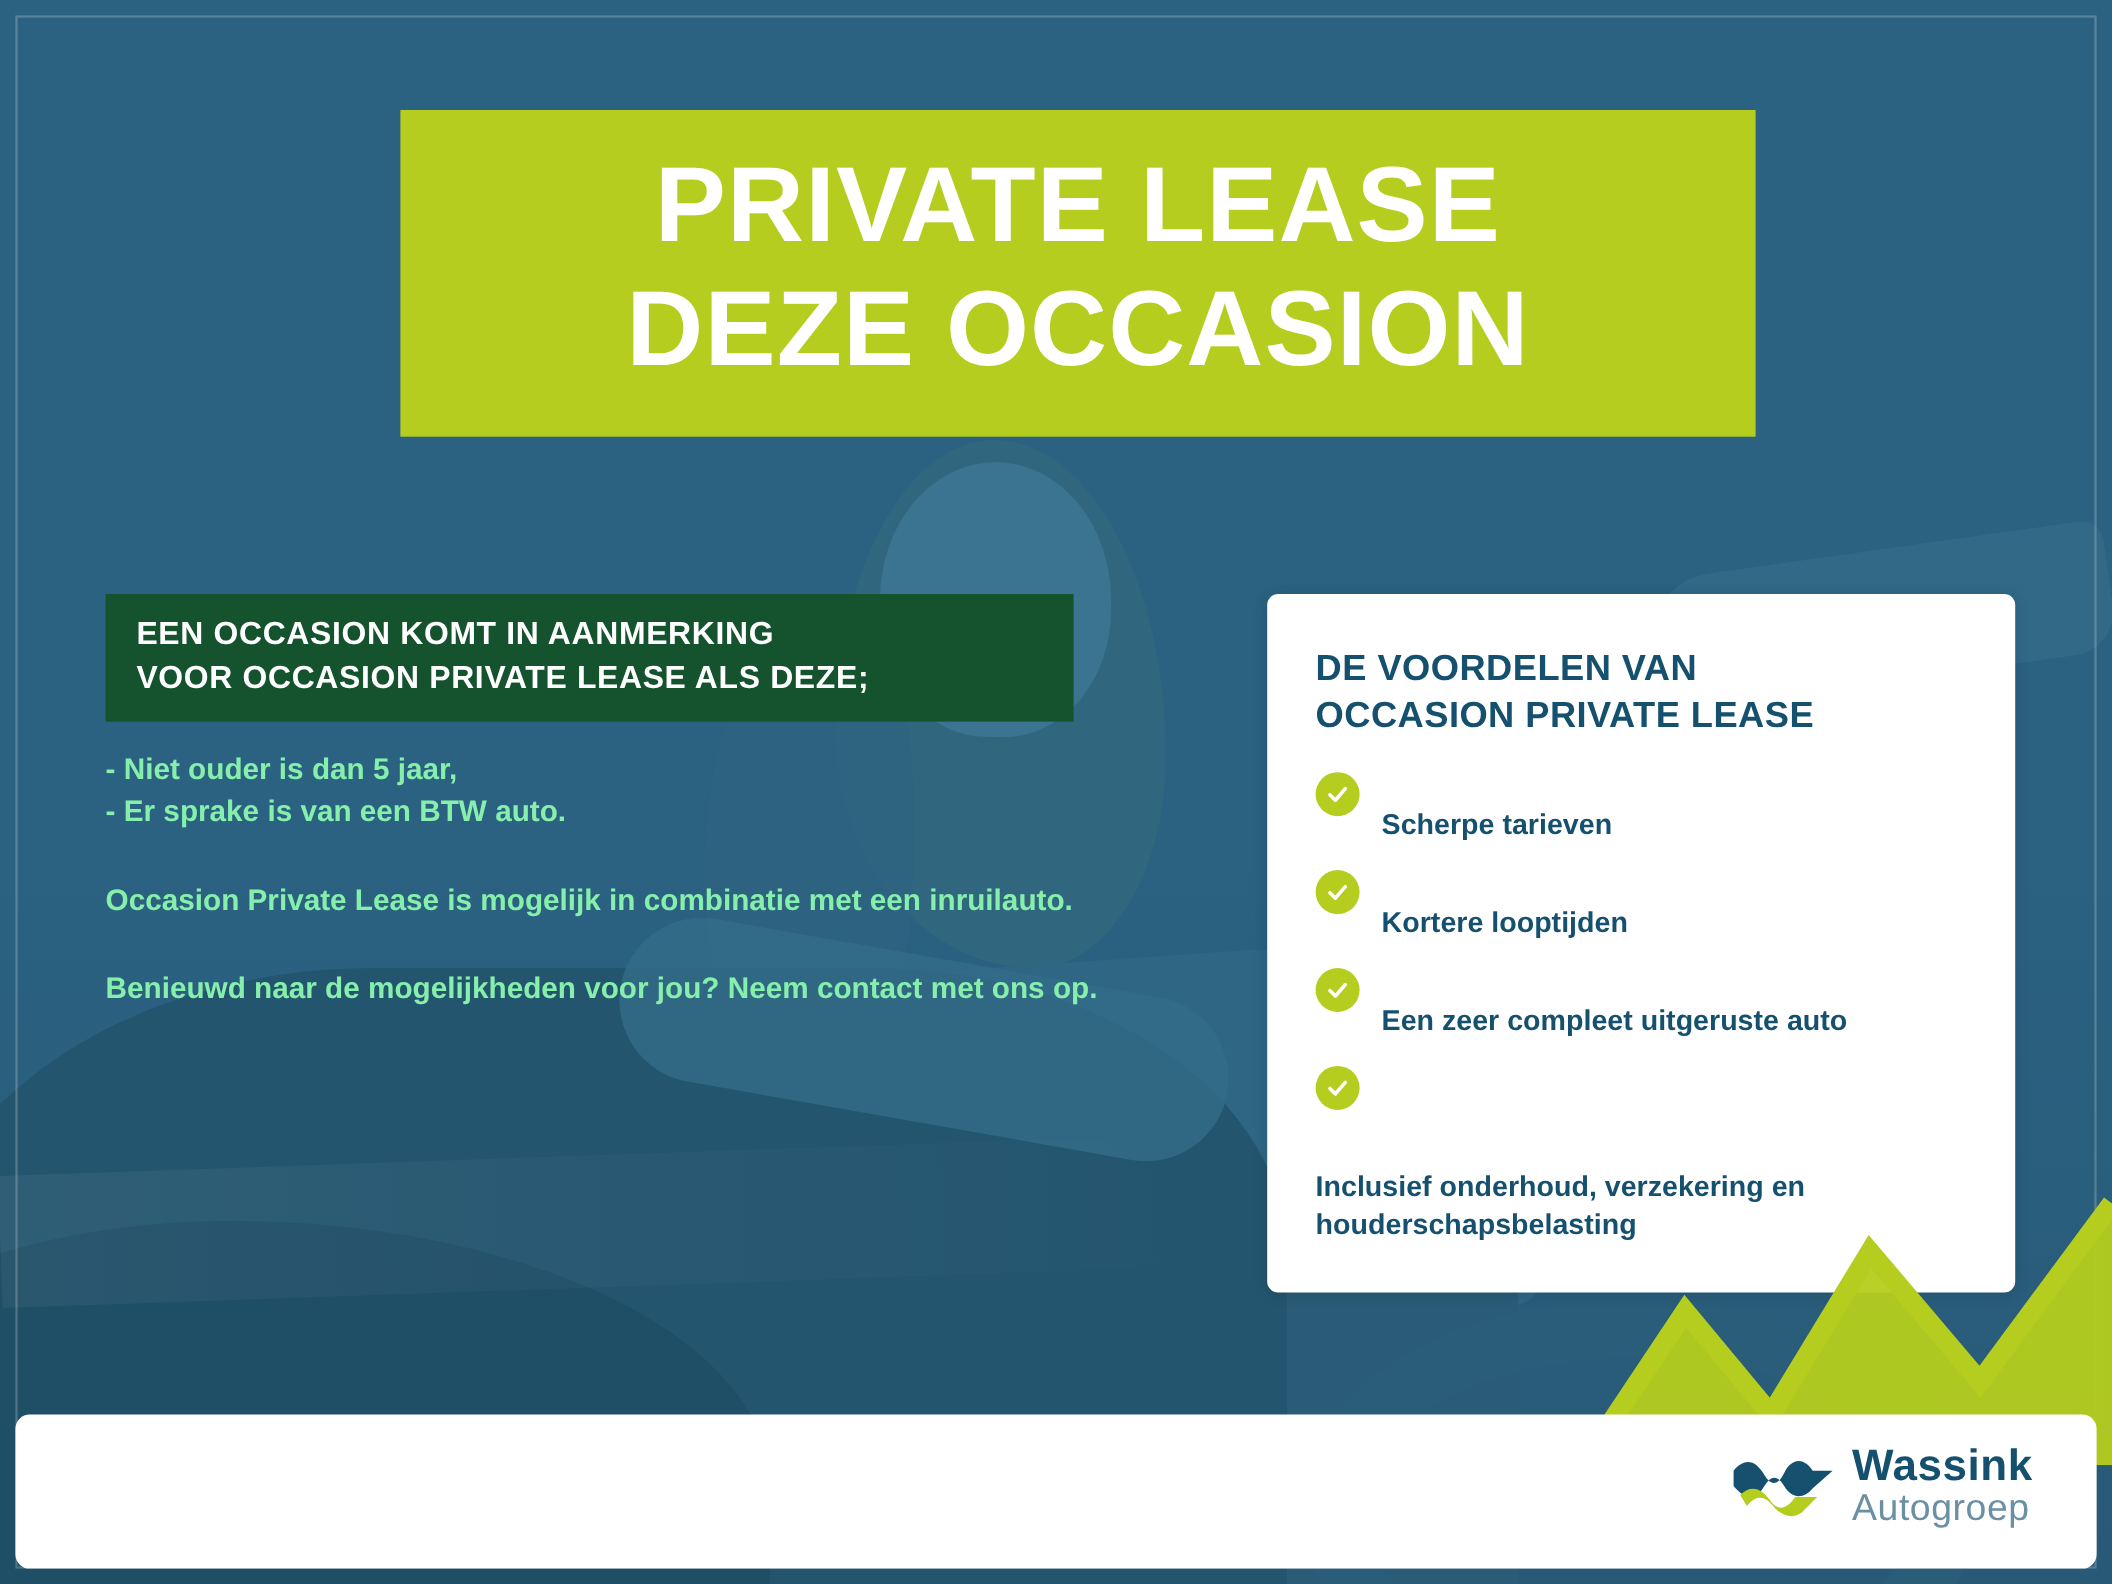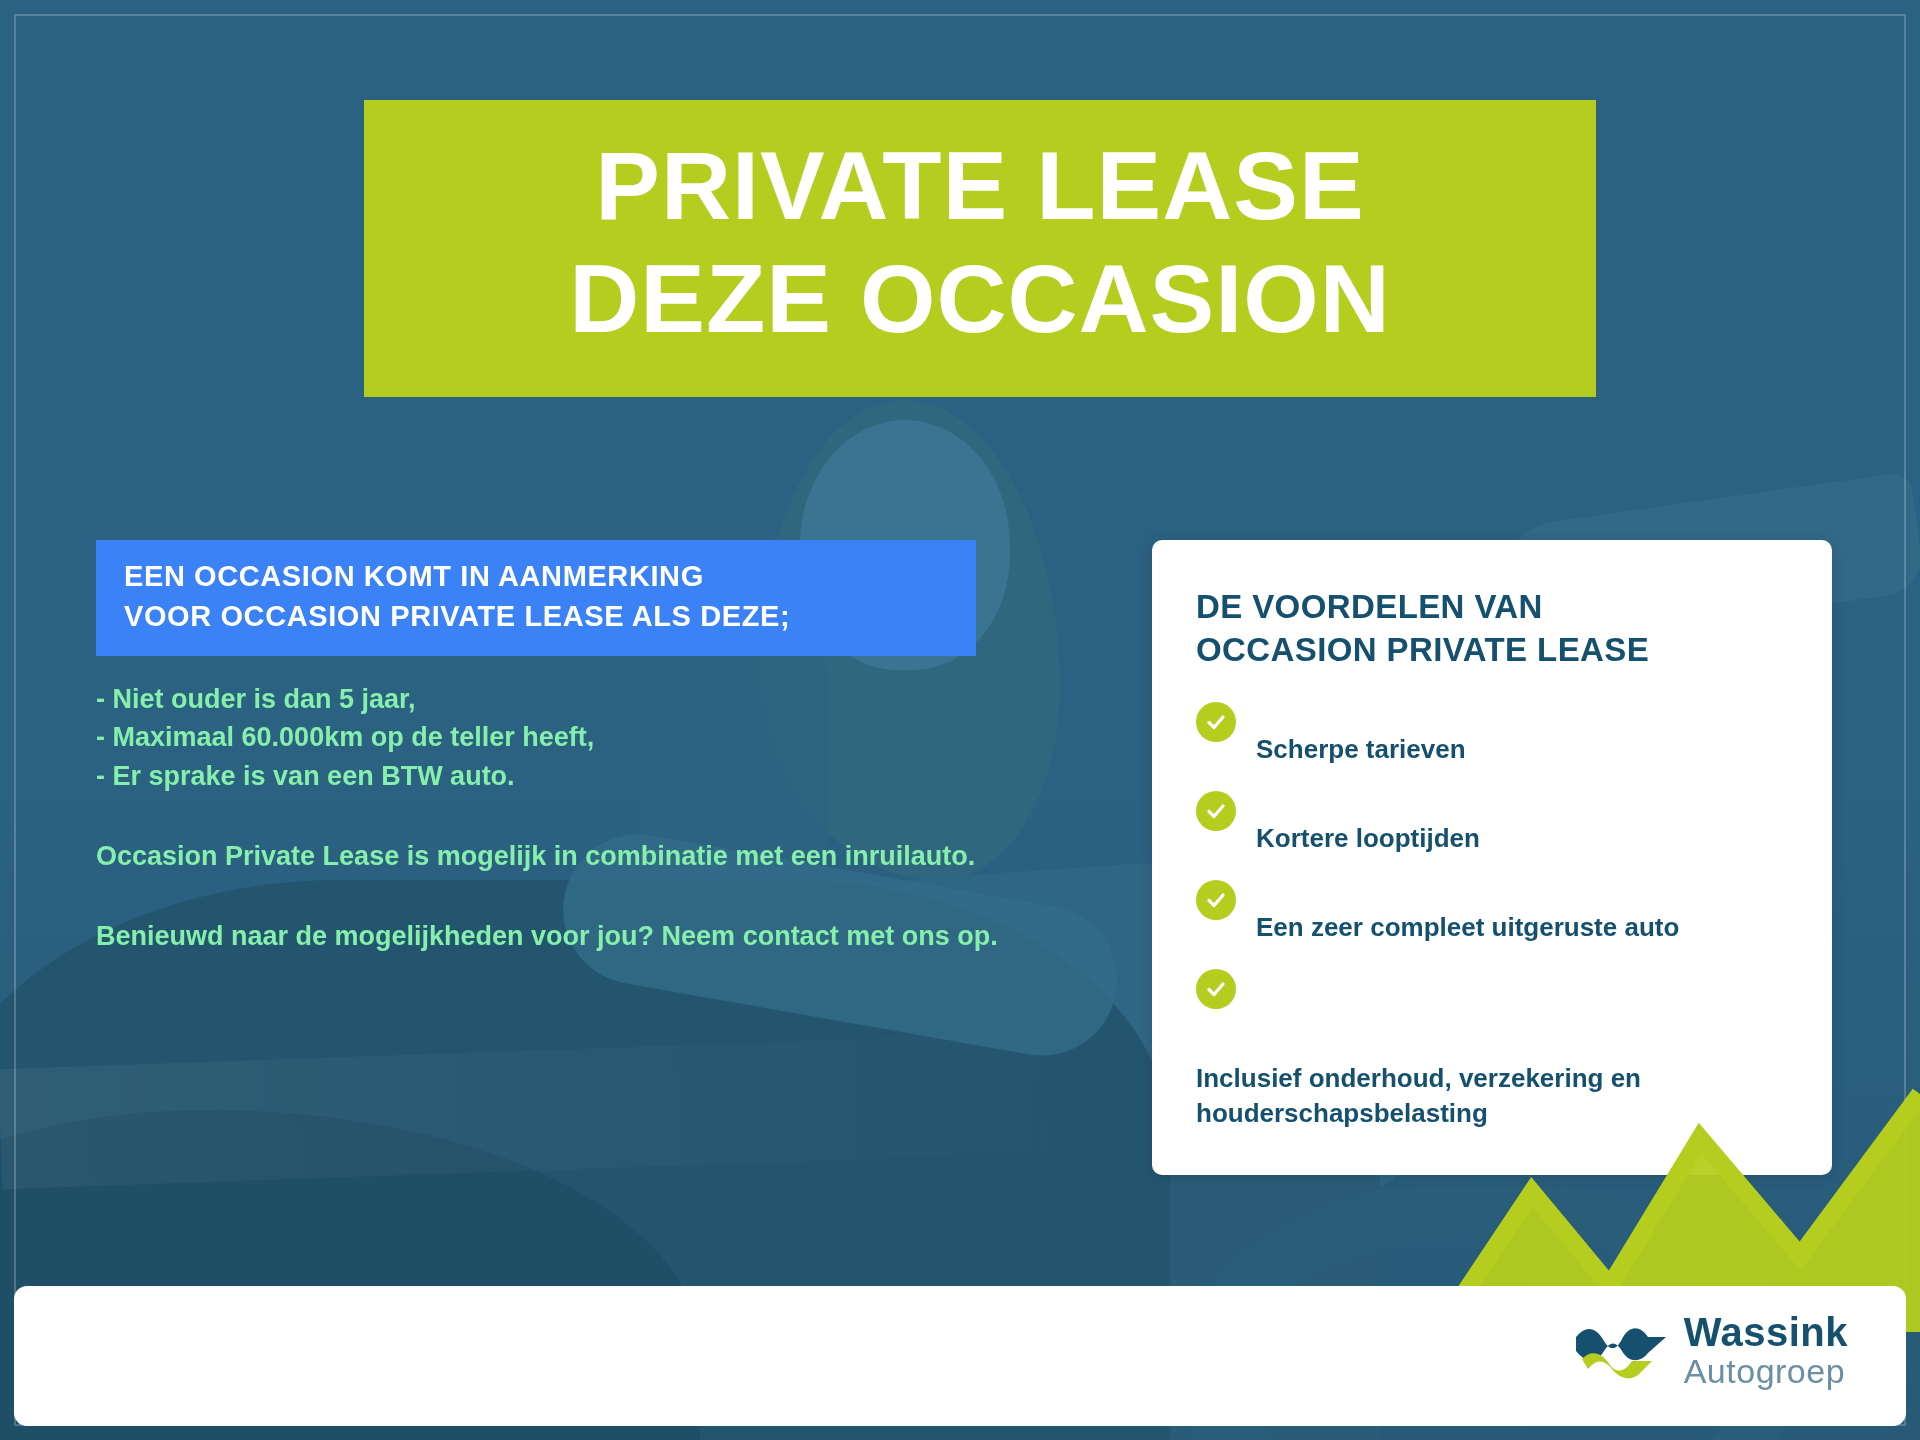--- a/index.html
+++ b/index.html
@@ -136,21 +136,21 @@
     line-height: 1.16;
     letter-spacing: 1px;
     white-space: nowrap;
   }
 
   
   .left-label {
     position: absolute;
     left: 96px; top: 540px;
     width: 880px;
-    background: #3b82f6;
+    background: #14532d;
     padding: 16px 28px 20px;
   }
   .left-label .l {
     color: #ffffff;
     font-weight: bold;
     font-size: 29px;
     line-height: 1.38;
     letter-spacing: .6px;
     white-space: nowrap;
   }
@@ -284,21 +284,20 @@
   <div class="line">DEZE OCCASION</div>
 </div>
 
 <div class="left-label">
   <div class="l">EEN OCCASION KOMT IN AANMERKING</div>
   <div class="l">VOOR OCCASION PRIVATE LEASE ALS DEZE;</div>
 </div>
 
 <div class="left-copy">
   <div class="bullet">- Niet ouder is dan 5 jaar,</div>
-  <div class="bullet">- Maximaal 60.000km op de teller heeft,</div>
   <div class="bullet">- Er sprake is van een BTW auto.</div>
   <div class="para">Occasion Private Lease is mogelijk in combinatie met een inruilauto.</div>
   <div class="para">Benieuwd naar de mogelijkheden voor jou? Neem contact met ons op.</div>
 </div>
 
 <div class="card">
   <h2>
     <span>DE VOORDELEN VAN</span><br>
     <span>OCCASION PRIVATE LEASE</span>
   </h2>

